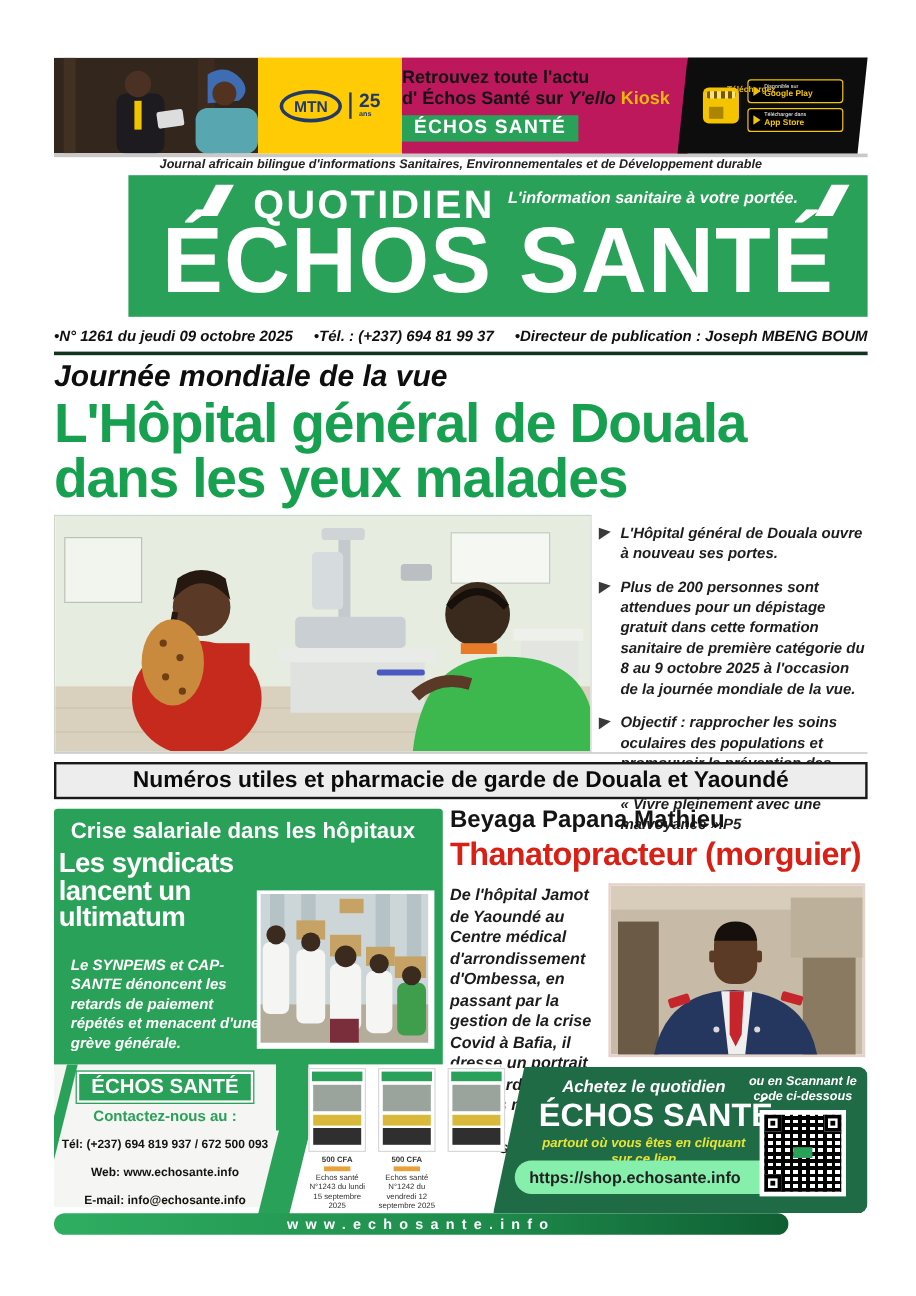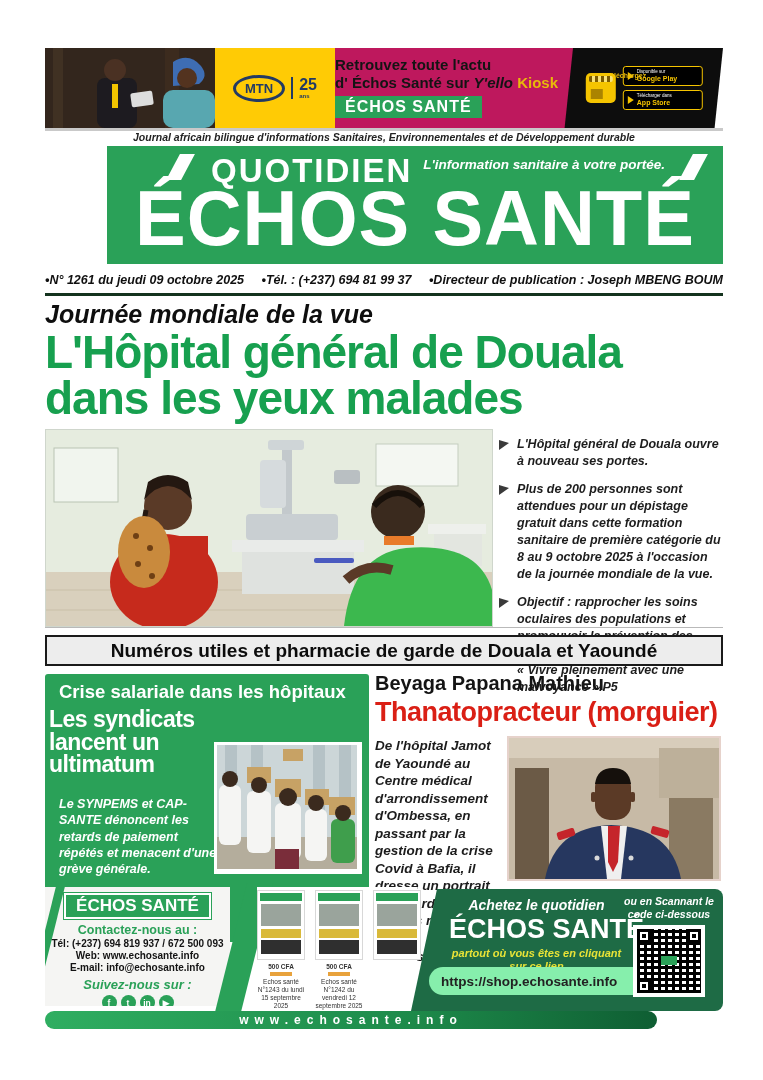--- a/index.html
+++ b/index.html
@@ -94,21 +94,21 @@
             box-sizing:border-box;overflow:hidden;}
 
   
   .footer{position:absolute;left:45px;top:887px;width:678px;height:119px;}
   .f-left{position:absolute;left:0;top:0;width:185px;height:119px;background:#f5f5f3;overflow:hidden;}
   .f-left .edge{position:absolute;top:-6px;bottom:-6px;width:9px;background:#2aa158;transform:skewX(-14deg);}
   .f-badge{display:inline-block;background:#2aa158;border:2px solid #fff;outline:1px solid #2aa158;
            color:#fff;font-weight:bold;font-size:17px;padding:1px 10px;margin-top:6px;}
   .f-left-inner{position:relative;text-align:center;padding-top:0;}
   .f-contact{color:#2aa158;font-size:12.5px;font-weight:bold;margin-top:4px;}
-  .f-line{font-size:10px;font-weight:bold;color:#131313;margin-top:1px;}
+  .f-line{font-size:10px;font-weight:bold;color:#131313;margin-top:12px;}
   .f-follow{color:#2aa158;font-size:13px;font-weight:bold;font-style:italic;margin-top:4px;text-align:center;}
   .socials{display:flex;justify-content:center;gap:4px;margin-top:3px;}
   .soc{width:15px;height:15px;border-radius:50%;background:#2aa158;color:#fff;font-size:8.5px;
        font-weight:bold;display:flex;align-items:center;justify-content:center;cursor:pointer;}
   .f-slash{position:absolute;left:186px;top:-4px;width:26px;height:130px;background:#2aa158;transform:skewX(-14deg);}
   .issues{position:absolute;left:212px;top:0;width:160px;height:119px;background:#fff;}
   .issue{position:absolute;top:3px;width:48px;cursor:pointer;}
   .cover{width:48px;height:70px;background:#fff;border:1px solid #d8d8d8;box-sizing:border-box;position:relative;overflow:hidden;}
   .cover .cg{position:absolute;left:2px;top:2px;right:2px;height:8px;background:#2aa158;}
   .cover .cp{position:absolute;left:3px;top:13px;right:3px;height:22px;background:#9aa49c;}

